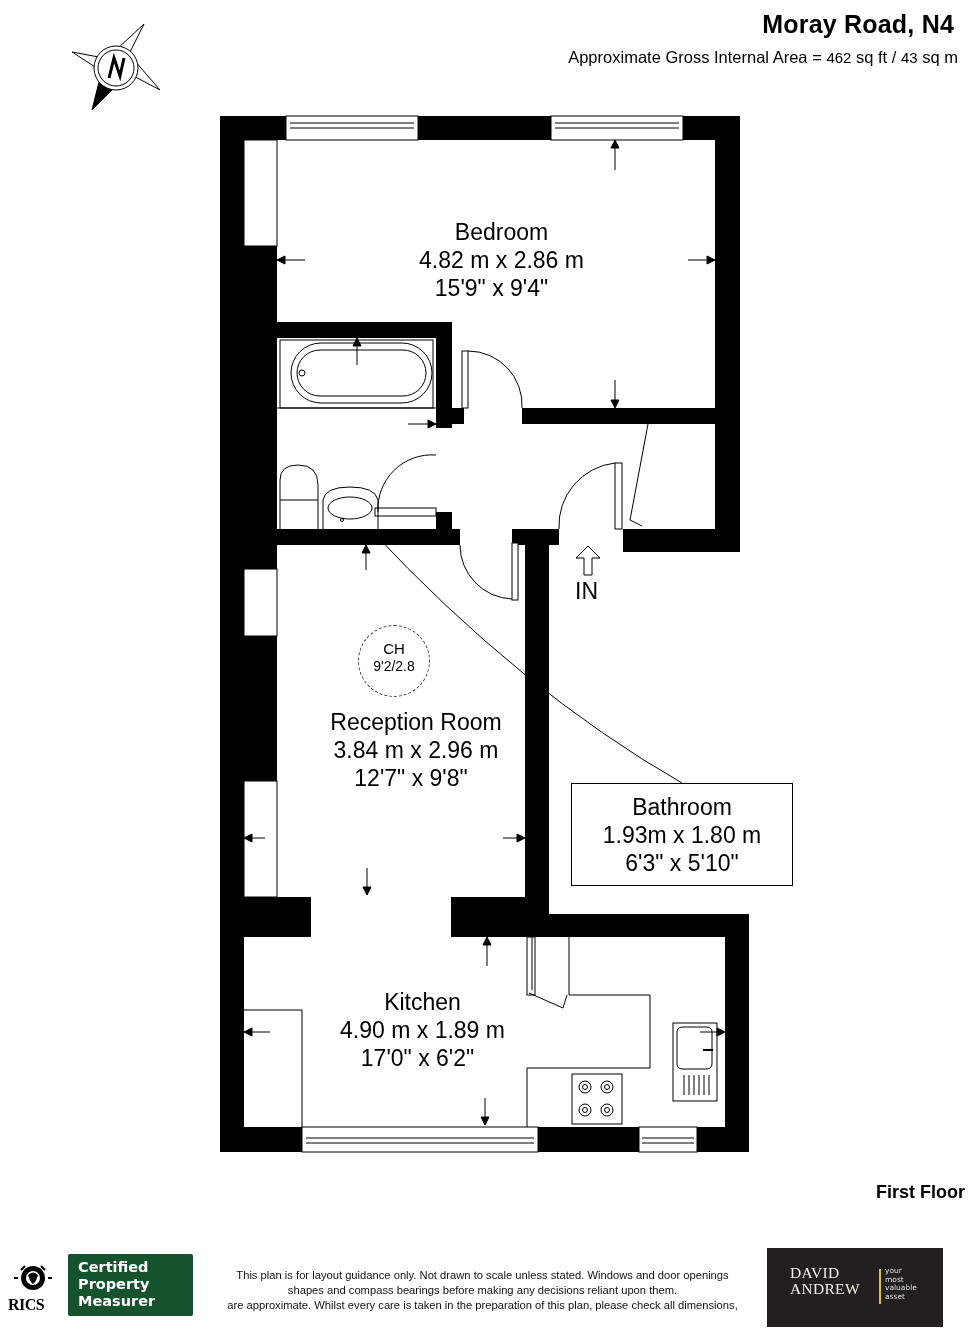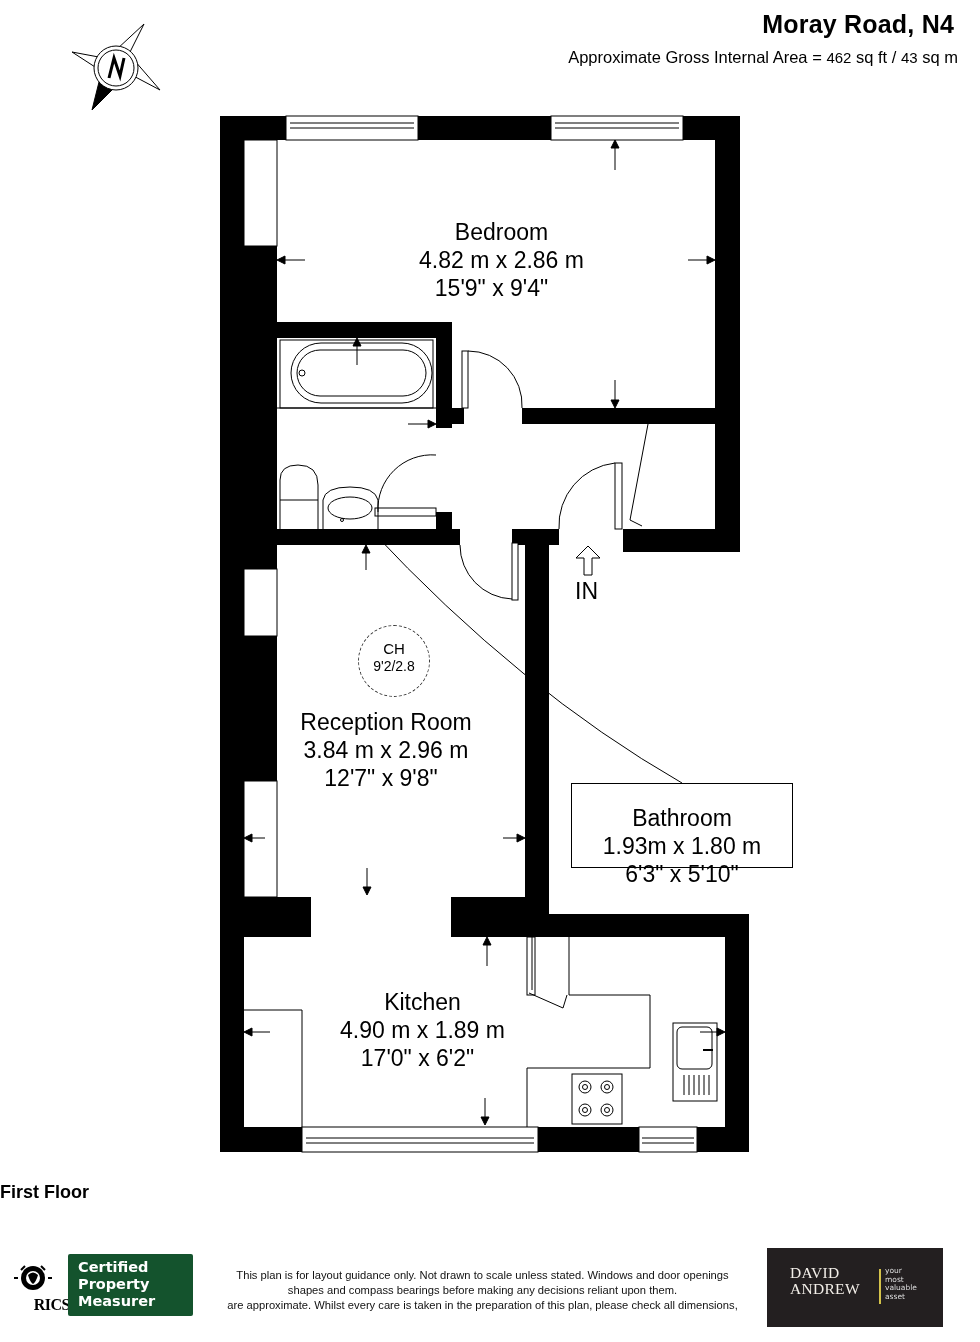--- a/index.html
+++ b/index.html
@@ -10,28 +10,28 @@
     .area { right: 22px; top: 48px; font-size: 16.5px; white-space: nowrap; margin-left: 44px; }
     .area .num { font-size: 15px; }
     .compass { left: 68px; top: 20px; width: 104px; height: 92px; }
     .plan { left: 0; top: 0; width: 980px; height: 1342px; }
     .room-label { position: absolute; text-align: center; font-size: 23px; line-height: 28px; white-space: nowrap; }
     .room-label span { display: block; }
     .ch { position: absolute; left: 358px; top: 625px; width: 72px; height: 72px;
           border: 1.5px dashed #333; border-radius: 50%; text-align: center; box-sizing: border-box; }
     .ch .l1 { display: block; font-size: 15px; margin-top: 14px; line-height: 17px; }
     .ch .l2 { display: block; font-size: 14px; line-height: 18px; }
-    .bath-box { position: absolute; left: 571px; top: 783px; width: 222px; height: 85px;
-                border: 1px solid #000; box-sizing: border-box; text-align: center; font-size: 23px; line-height: 28px; padding-top: 20px; }
+    .bath-box { position: absolute; left: 571px; top: 783px; width: 222px; height: 103px;
+                border: 1px solid #000; box-sizing: border-box; text-align: center; font-size: 23px; line-height: 28px; padding-top: 9px; }
     .bath-box span { display: block; }
     .in-label { left: 575px; top: 578px; font-size: 23px; }
-    .floor-name { left: 0; width: 965px; top: 1182px; text-align: left; font-size: 18px; font-weight: bold; }
+    .floor-name { left: 0; width: 965px; top: 1182px; text-align: right; font-size: 18px; font-weight: bold; }
     .rics { left: 8px; top: 1262px; width: 50px; height: 52px; }
-    .rics-text { position: absolute; left: 0; bottom: 0; width: 50px; text-align: right;
-                 font-family: "Liberation Serif", serif; font-weight: bold; font-size: 16px; letter-spacing: -0.5px; margin-left: 12px; }
+    .rics-text { position: absolute; left: 0; bottom: 0; width: 50px; text-align: left;
+                 font-family: "Liberation Serif", serif; font-weight: bold; font-size: 16px; letter-spacing: -0.5px; }
     .cpm { left: 68px; top: 1254px; width: 125px; height: 62px; background: #14532d; color: #fff; border-radius: 2px;
            font-family: "DejaVu Sans", sans-serif; font-weight: bold; font-size: 14.5px; line-height: 17px;
            padding: 5px 0 0 10px; box-sizing: border-box; }
     .cpm span { display: block; }
     .disclaimer { left: 205px; top: 1268px; width: 555px; text-align: center; font-size: 11.2px; line-height: 15px; color: #111; }
     .disclaimer span { display: block; white-space: nowrap; }
     .brand { left: 767px; top: 1248px; width: 176px; height: 79px; background: #231f20; color: #f3efe9; }
     .brand .name { position: absolute; left: 23px; top: 17px; font-family: "Liberation Serif", serif; font-size: 15.5px; line-height: 16px; letter-spacing: 0.3px; }
     .brand .name span { display: block; }
     .brand .bar { position: absolute; left: 112px; top: 21px; width: 2px; height: 35px; background: #d4c24a; }
@@ -227,21 +227,21 @@
   <span>Bedroom</span>
   <span>4.82 m x 2.86 m</span>
   <span style="margin-left:-20px;">15'9" x 9'4"</span>
 </div>
 
 <div class="ch">
   <span class="l1">CH</span>
   <span class="l2">9'2/2.8</span>
 </div>
 
-<div class="room-label" style="left:276px; top:708px; width:220px;">
+<div class="room-label" style="left:306px; top:708px; width:220px;">
   <span>Reception Room</span>
   <span>3.84 m x 2.96 m</span>
   <span style="margin-left:-10px;">12'7" x 9'8"</span>
 </div>
 
 <div class="bath-box">
   <span>Bathroom</span>
   <span>1.93m x 1.80 m</span>
   <span>6'3" x 5'10"</span>
 </div>

